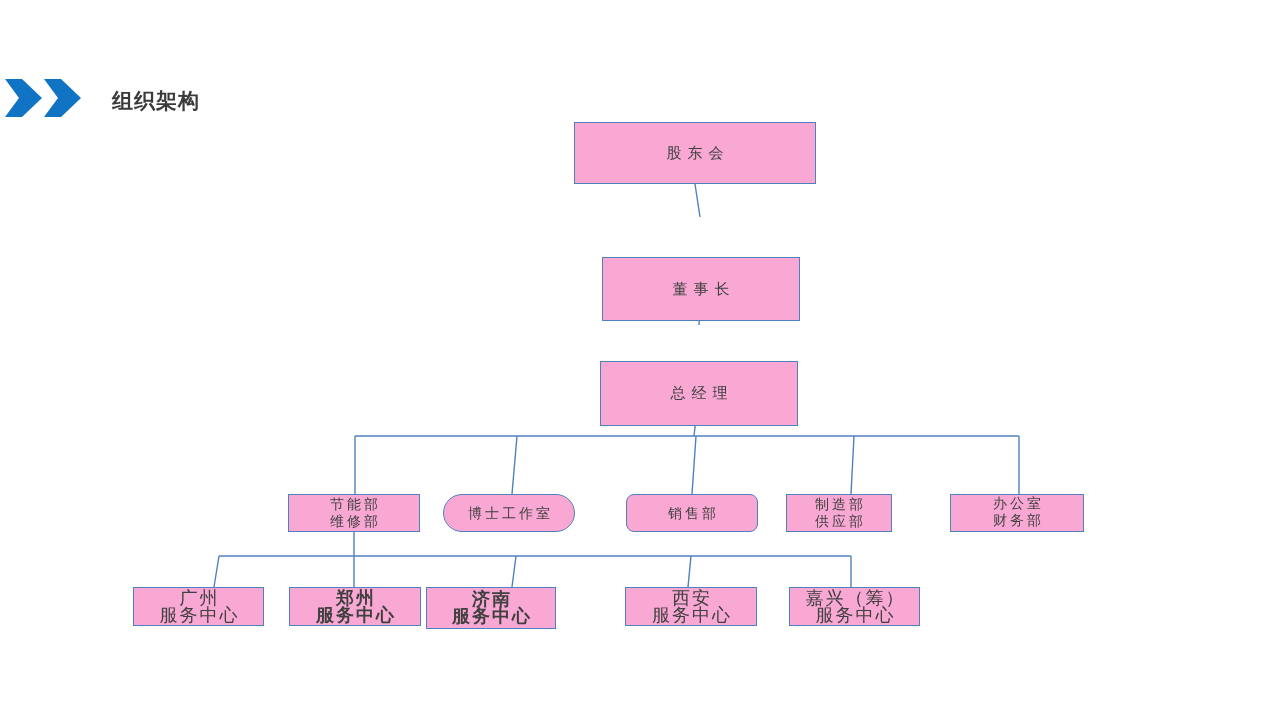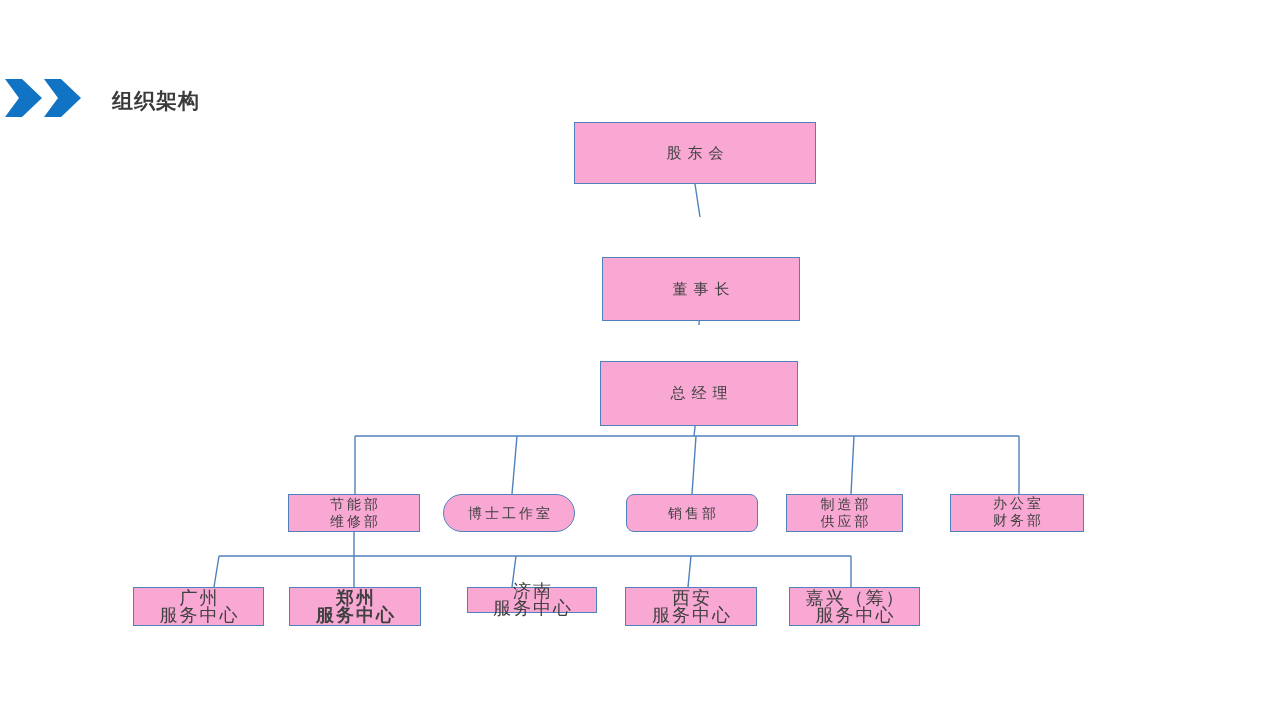--- a/index.html
+++ b/index.html
@@ -120,37 +120,37 @@
         <div class="org-node tier-mid" style="left: 288px; top: 494px; width: 132px; height: 38px;">
           <div class="node-line">节能部</div>
           <div class="node-line">维修部</div>
         </div>
         <div class="org-node tier-mid" style="left: 443px; top: 494px; width: 132px; height: 38px; border-radius: 19px;">
           <div class="node-line">博士工作室</div>
         </div>
         <div class="org-node tier-mid" style="left: 626px; top: 494px; width: 132px; height: 38px; border-radius: 8px;">
           <div class="node-line">销售部</div>
         </div>
-        <div class="org-node tier-mid" style="left: 786px; top: 494px; width: 117px; height: 38px;">
+        <div class="org-node tier-mid" style="left: 786px; top: 494px; width: 106px; height: 38px;">
           <div class="node-line">制造部</div>
           <div class="node-line">供应部</div>
         </div>
         <div class="org-node tier-mid" style="left: 950px; top: 494px; width: 134px; height: 38px; font-family: Liberation Mono, monospace;">
           <div class="node-line">办公室</div>
           <div class="node-line">财务部</div>
         </div>
         <div class="org-node tier-bottom" style="left: 133px; top: 587px; width: 131px; height: 39px;">
           <div class="node-line">广州</div>
           <div class="node-line">服务中心</div>
         </div>
         <div class="org-node tier-bottom" style="left: 289px; top: 587px; width: 132px; height: 39px; font-weight: bold;">
           <div class="node-line">郑州</div>
           <div class="node-line">服务中心</div>
         </div>
-        <div class="org-node tier-bottom" style="left: 467px; top: 587px; width: 130px; height: 26px;">
+        <div class="org-node tier-bottom" style="left: 426px; top: 587px; width: 130px; height: 42px; font-weight: bold;">
           <div class="node-line">济南</div>
           <div class="node-line">服务中心</div>
         </div>
         <div class="org-node tier-bottom" style="left: 625px; top: 587px; width: 132px; height: 39px;">
           <div class="node-line">西安</div>
           <div class="node-line">服务中心</div>
         </div>
         <div class="org-node tier-bottom" style="left: 789px; top: 587px; width: 131px; height: 39px;">
           <div class="node-line">嘉兴（筹）</div>
           <div class="node-line">服务中心</div>

